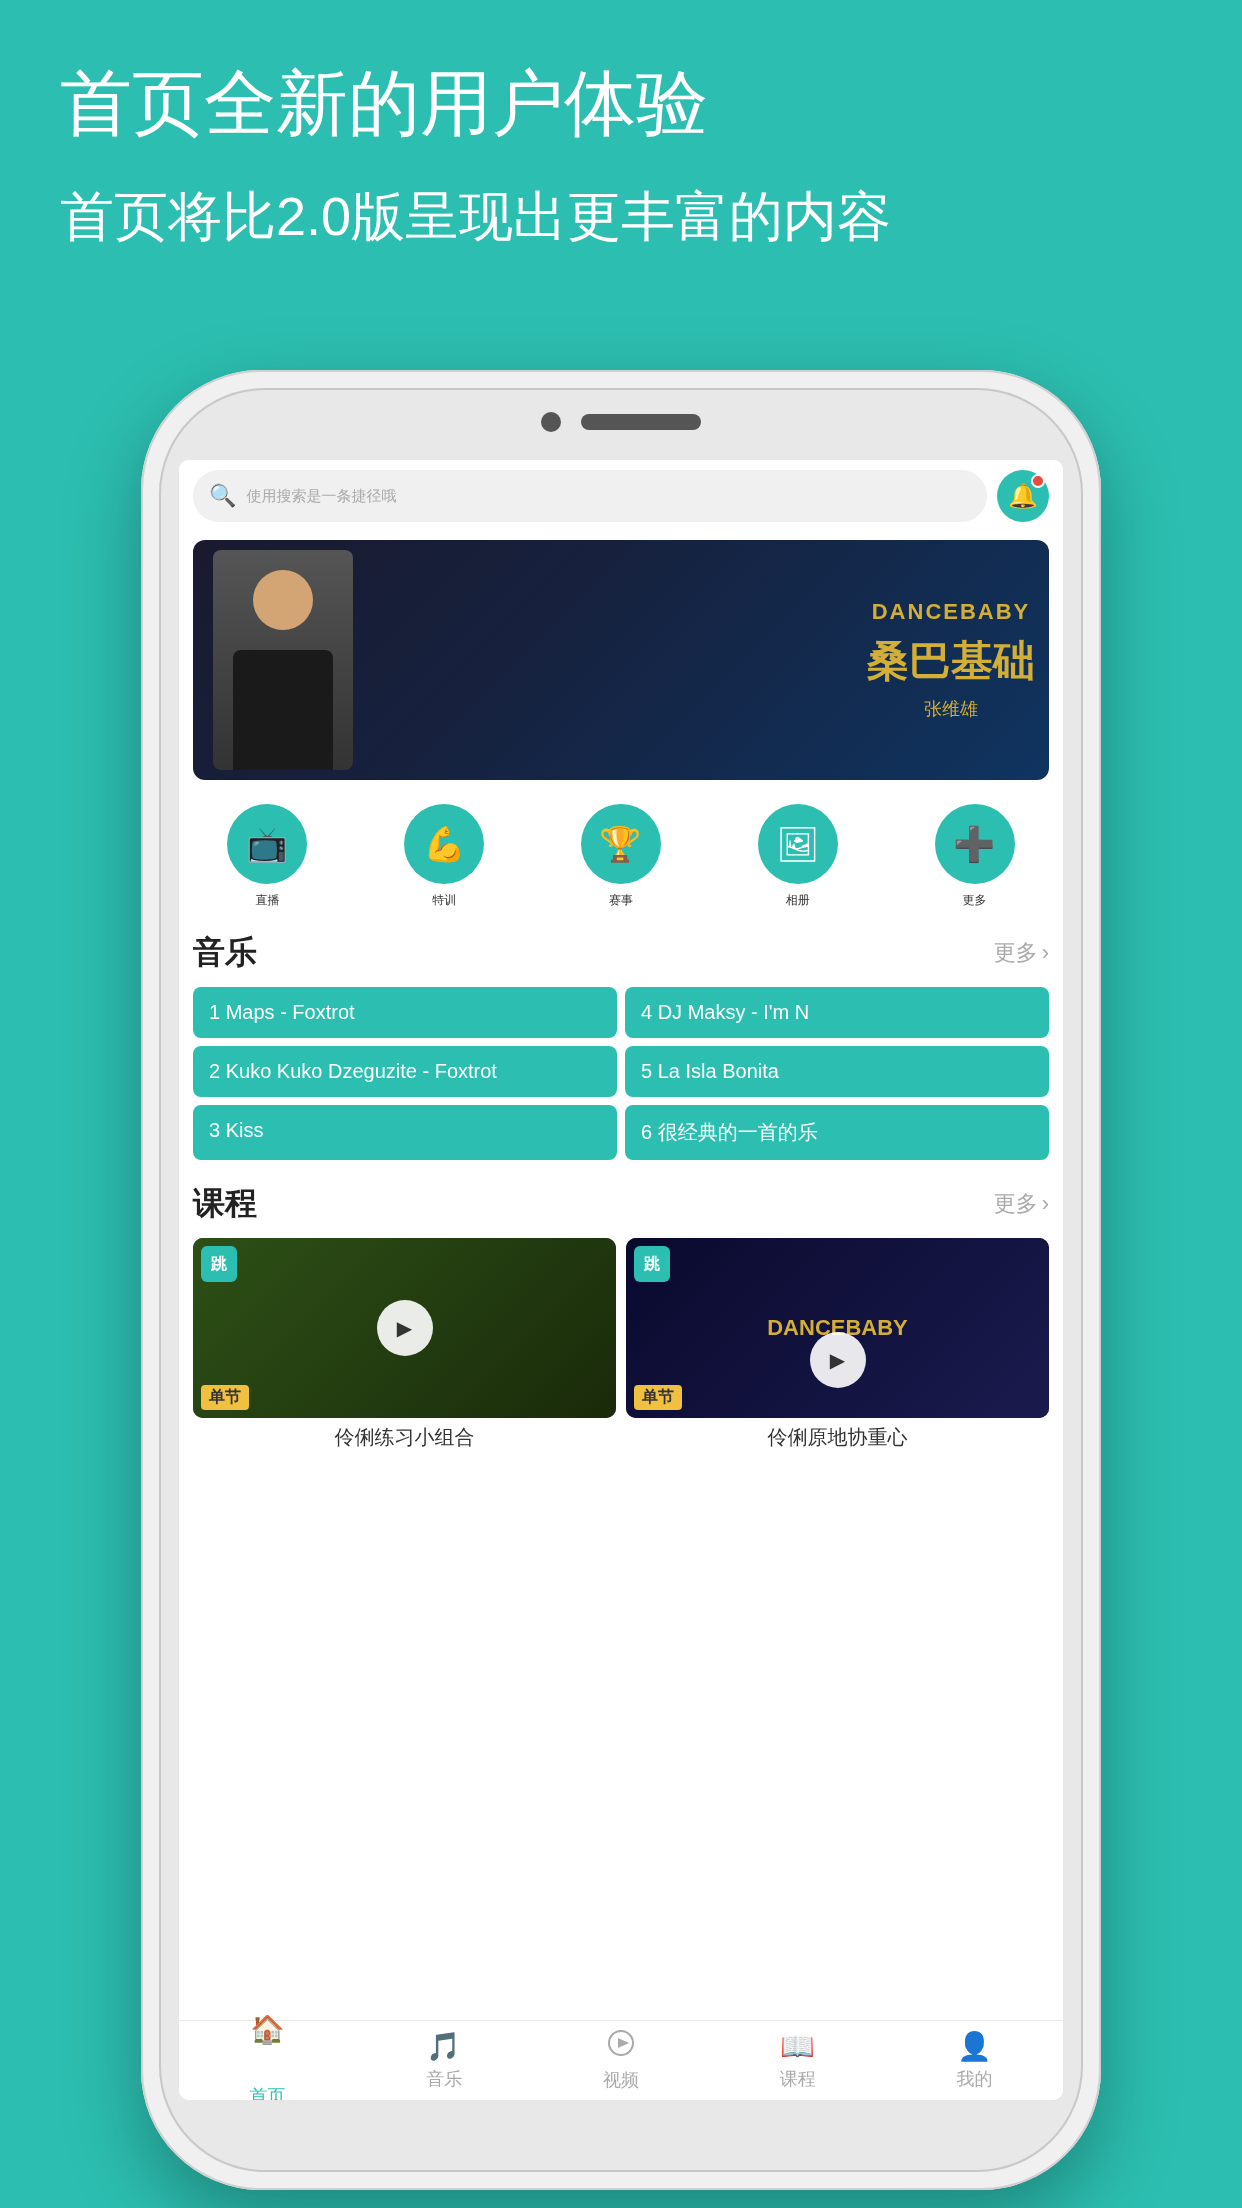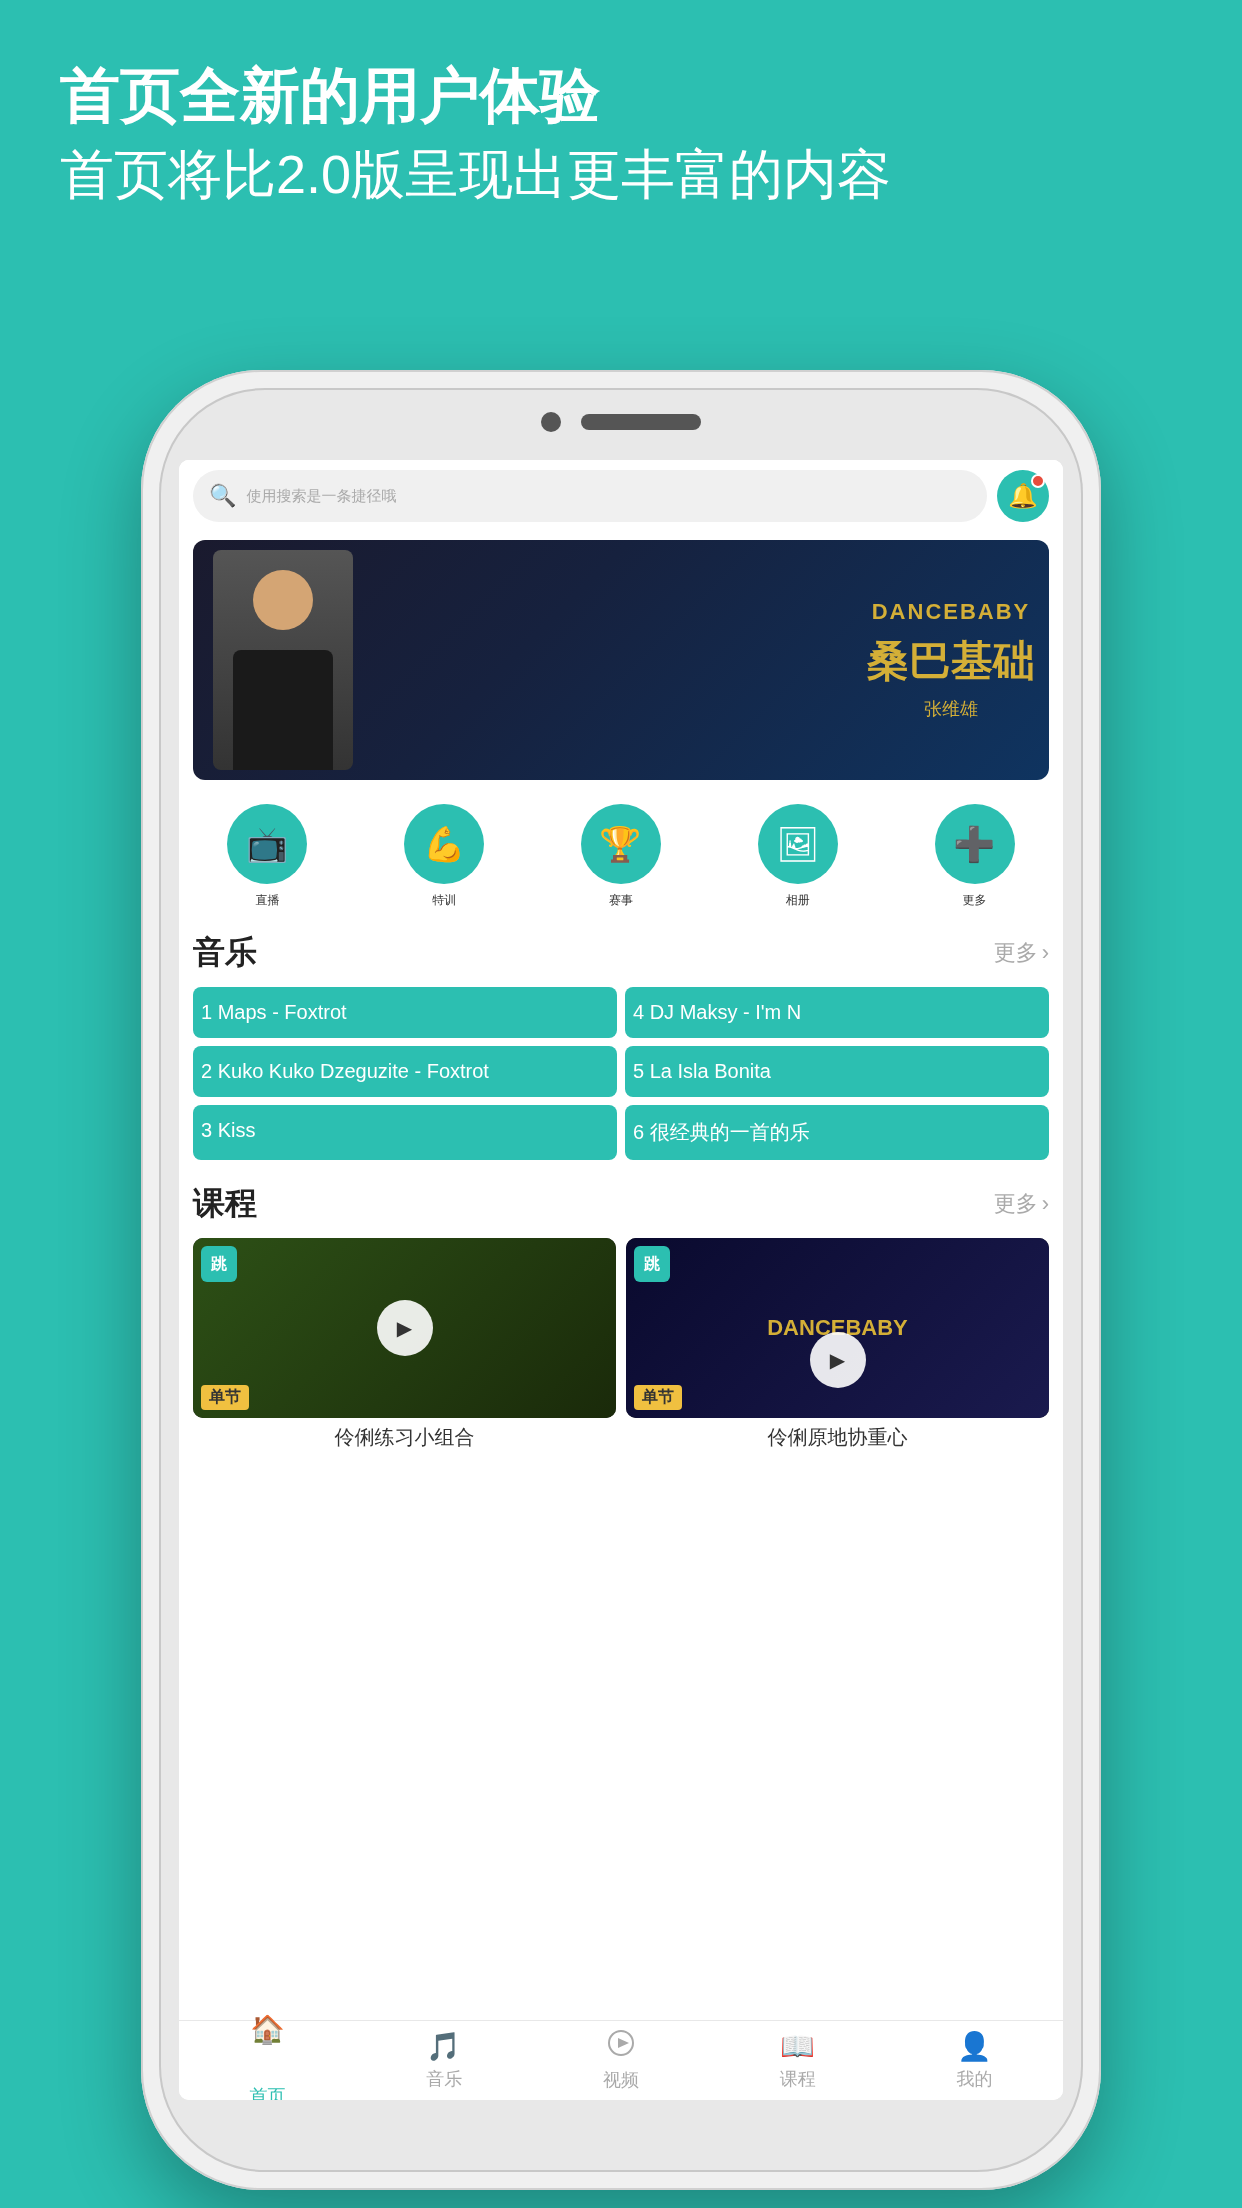--- a/index.html
+++ b/index.html
@@ -15,24 +15,24 @@
 
     
     .top-text {
       position: absolute;
       top: 60px;
       left: 60px;
       right: 60px;
       color: white;
     }
     .top-title {
-      font-size: 60px;
-      font-weight: 700;
+      font-size: 72px;
+      font-weight: 400;
       line-height: 1.2;
-      margin-bottom: 5px;
+      margin-bottom: 33px;
     }
     .top-subtitle {
       font-size: 54px;
       font-weight: 400;
       line-height: 1.4;
     }
 
     
     .phone-wrapper {
       position: absolute;
@@ -327,21 +327,21 @@
 
     
     .music-grid {
       display: grid;
       grid-template-columns: 1fr 1fr;
       gap: 8px;
     }
     .music-item {
       background: #2cbfb1;
       border-radius: 8px;
-      padding: 14px 8px;
+      padding: 14px 16px;
       color: white;
       font-size: 20px;
       white-space: nowrap;
       overflow: hidden;
       text-overflow: ellipsis;
     }
 
     
     .course-section {
       padding: 14px 14px 8px;

